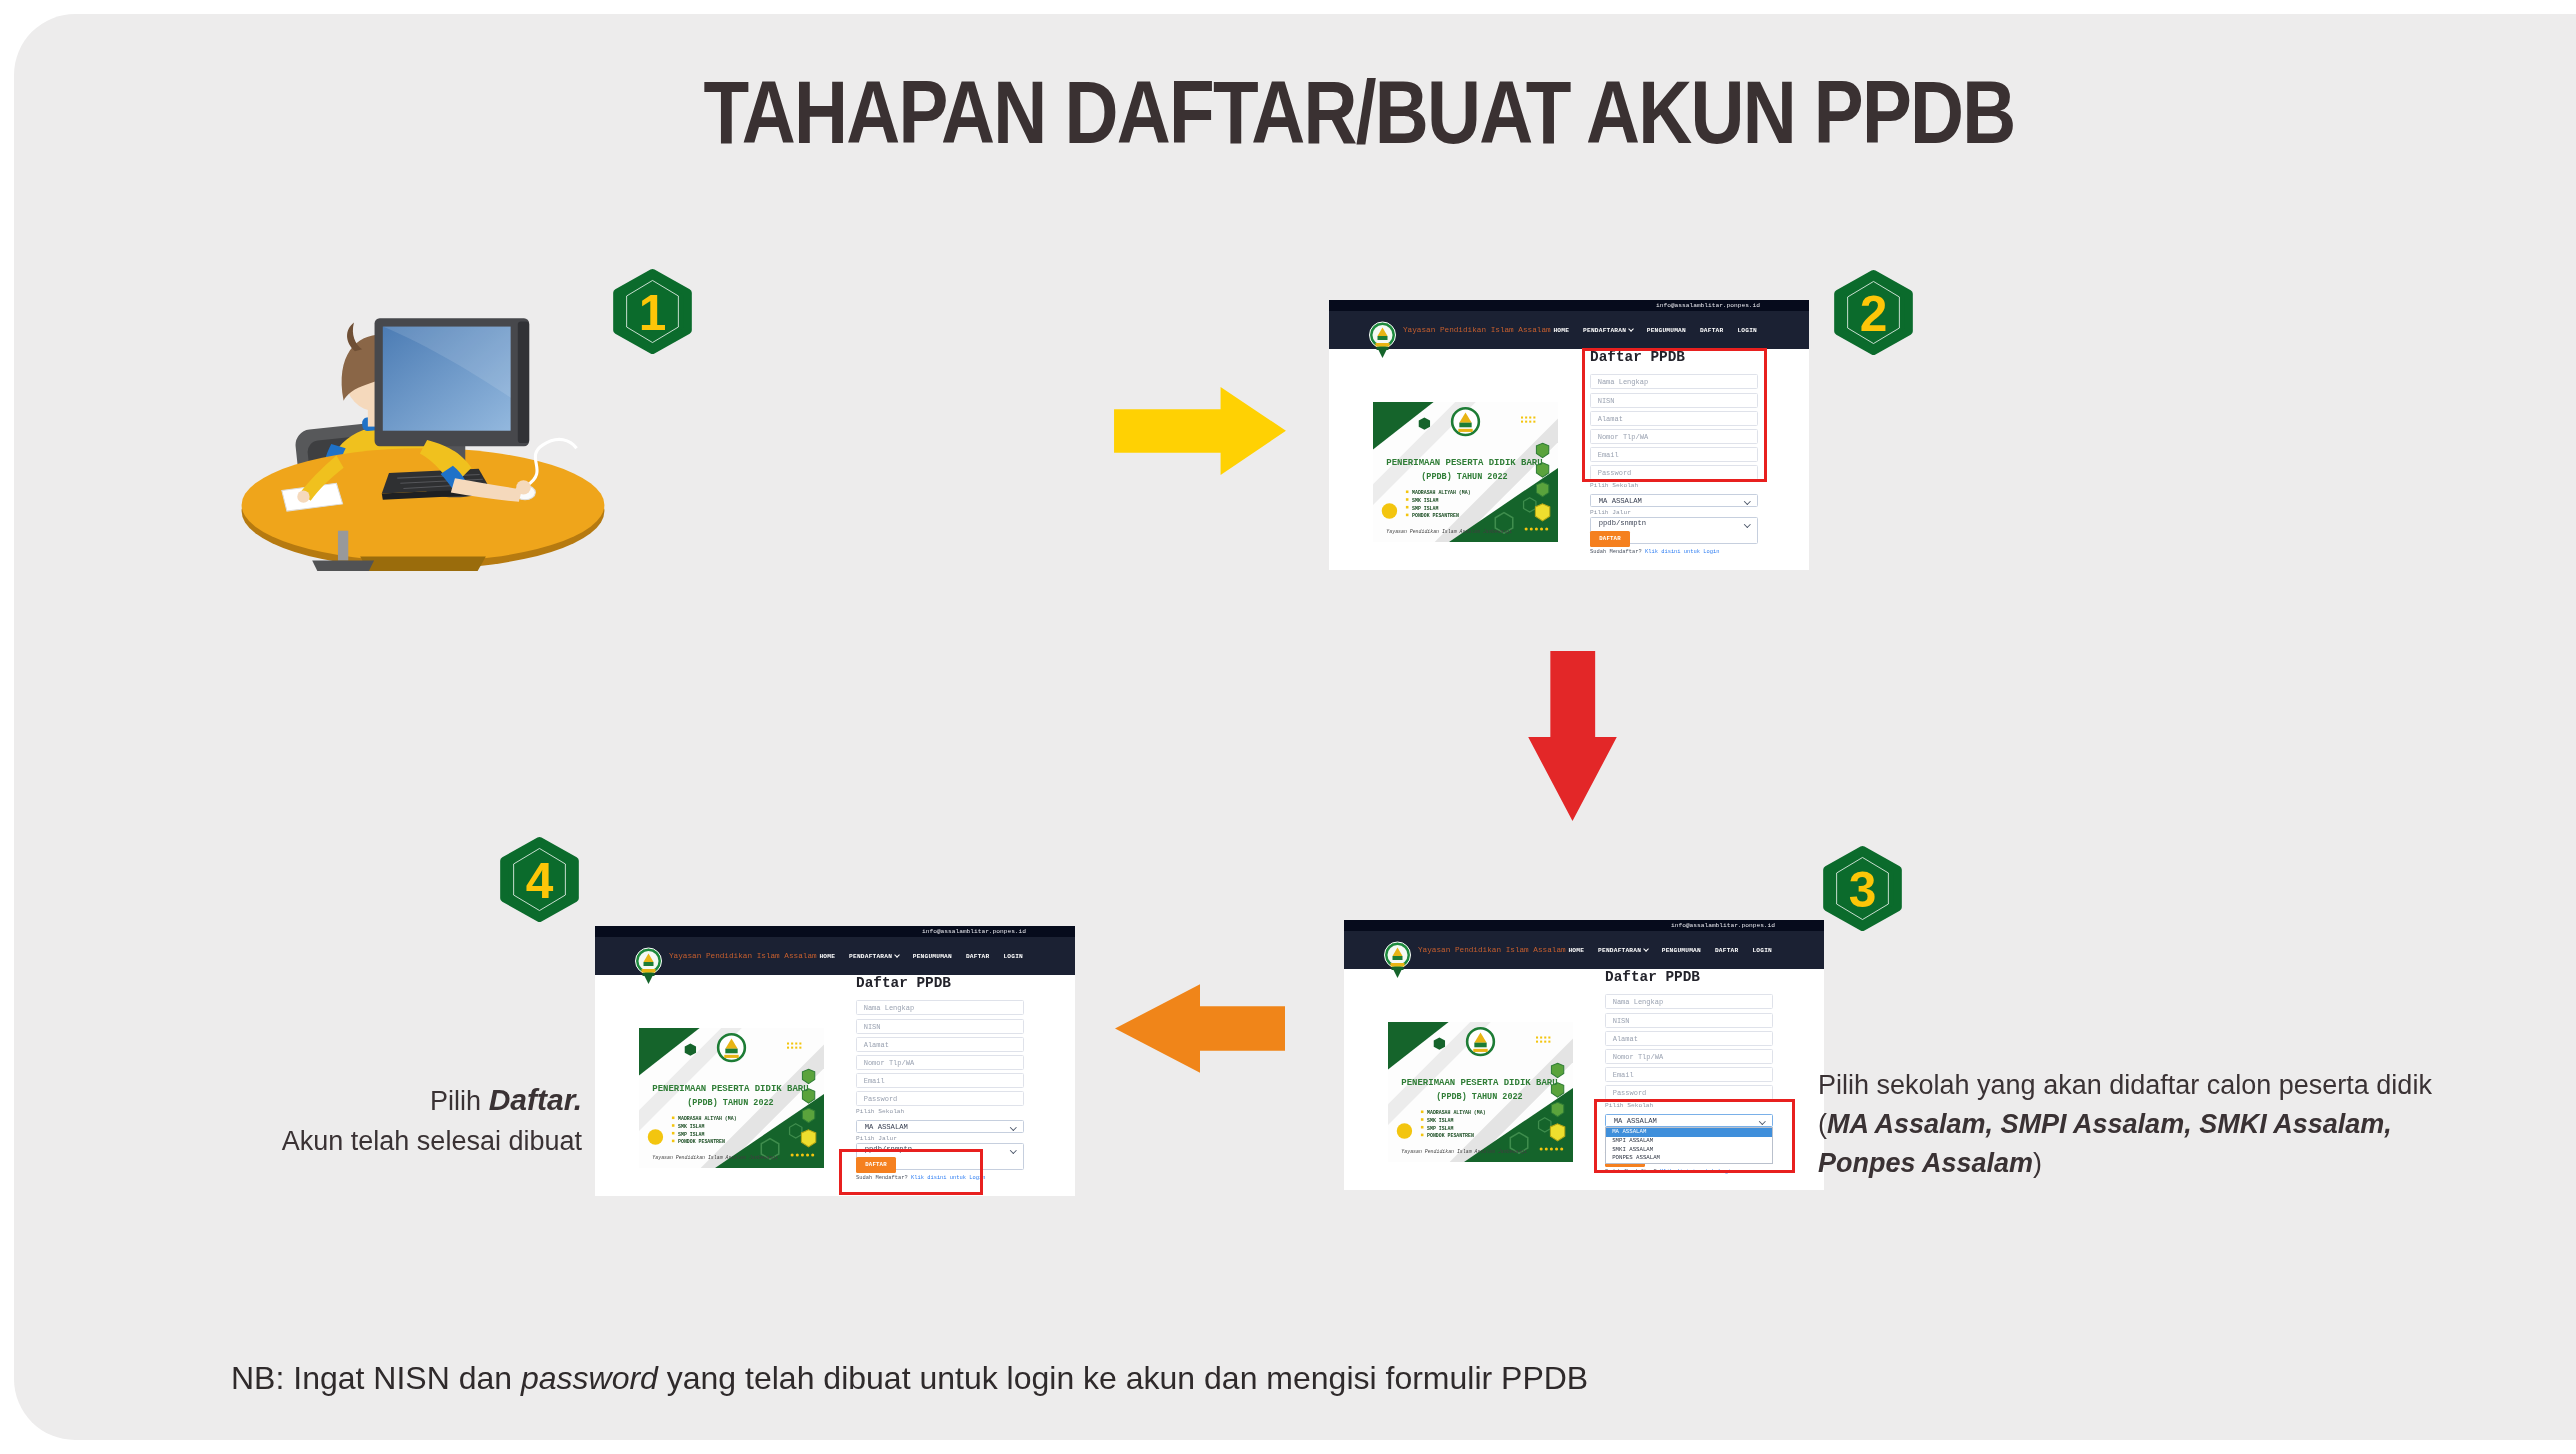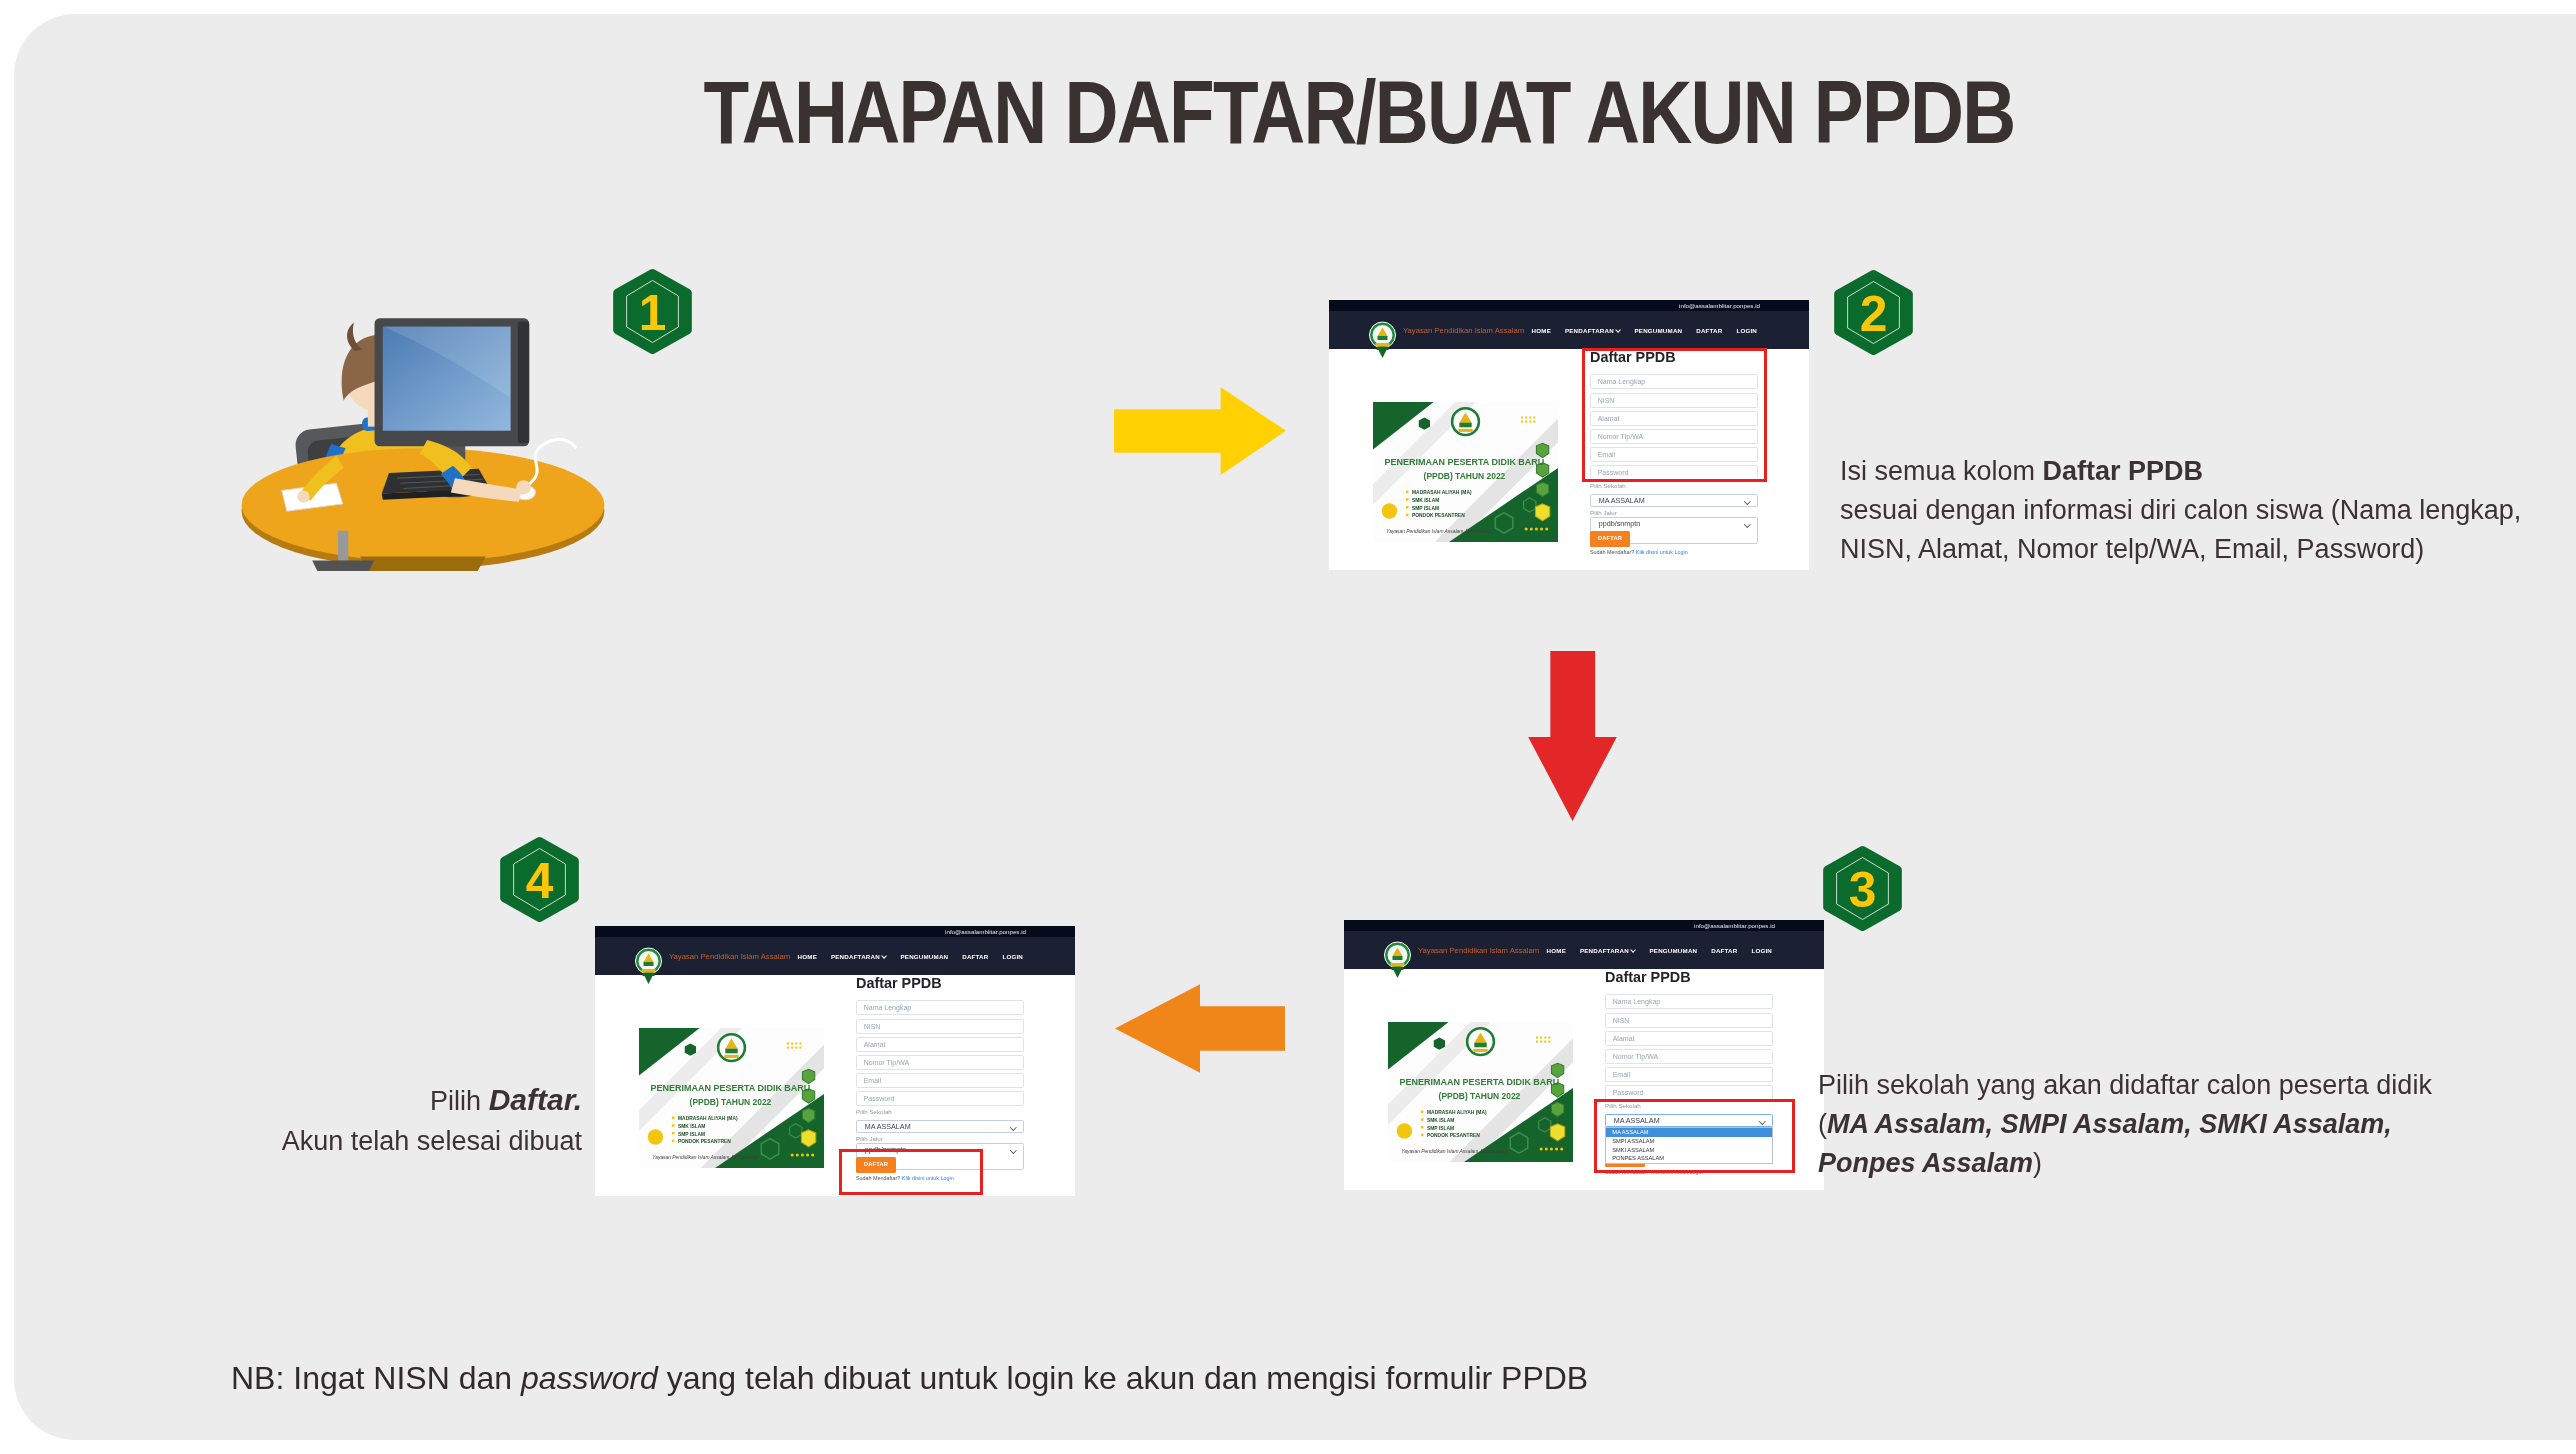--- a/index.html
+++ b/index.html
@@ -22,21 +22,21 @@
   .s3text{left:1818px;top:1066px;}
   .s4text{left:118px;top:1080px;width:464px;text-align:right;line-height:40px;}
   .s4text .bi{font-size:30px;}
   .note{position:absolute;left:231px;top:1360px;font-size:32px;font-weight:normal;color:#2f2a2b;white-space:nowrap;}
   .note i{font-style:italic;}
 
   
   .absvg{position:absolute;}
 
   
-  .shot{position:absolute;width:480px;height:270px;background:#ffffff;overflow:visible;font-family:Liberation Sans, sans-serif;}
+  .shot{position:absolute;width:480px;height:270px;background:#ffffff;overflow:visible;font-family:Liberation Mono, monospace;}
   .shot-topbar{position:absolute;left:0;top:0;width:100%;height:11.3px;background:#060b1c;box-sizing:border-box;
                color:#e8e8ee;font-size:6.2px;line-height:11.3px;text-align:right;padding-right:49px;}
   .shot-nav{position:absolute;left:0;top:11.3px;width:100%;height:38px;background:#1b2133;box-sizing:border-box;
             display:flex;align-items:center;padding:0 52px 0 40px;}
   .shot-logo{position:absolute;left:39px;top:20.6px;width:29px;height:38px;}
   .shot-brand{color:#c75f2e;font-size:7.7px;margin-left:34px;white-space:nowrap;}
   .shot-links{margin-left:auto;display:flex;gap:14px;color:#ffffff;font-size:6.2px;font-weight:bold;letter-spacing:0.2px;}
   .shot-links span{white-space:nowrap;}
   .chev{display:inline-block;width:3.1px;height:3.1px;border-right:1px solid #fff;border-bottom:1px solid #fff;
         transform:rotate(45deg);margin-left:2.6px;vertical-align:1px;}
@@ -461,25 +461,20 @@
     <span class="selcaret"></span>
   </div>
   <div class="fbutton">DAFTAR</div>
   <div class="floginline">
     <span>Sudah Mendaftar? </span><span class="link">Klik disini untuk Login</span>
   </div>
 
   <div class="redrect"></div>
 </div>
 
-  <div class="steptext s2text">
-    <span>Isi semua kolom </span><b>Daftar PPDB</b><br>
-    <span>sesuai dengan informasi diri calon siswa (Nama lengkap,</span><br>
-    <span>NISN, Alamat, Nomor telp/WA, Email, Password)</span>
-  </div>
   <div class="steptext s3text">
     <span>Pilih sekolah yang akan didaftar calon peserta didik</span><br>
     <span>(</span><span class="bi">MA Assalam, SMPI Assalam, SMKI Assalam,</span><br>
     <span class="bi">Ponpes Assalam</span><span>)</span>
   </div>
   <div class="steptext s4text">
     <span>Pilih </span><span class="bi">Daftar.</span><br>
     <span>Akun telah selesai dibuat</span>
   </div>
 

